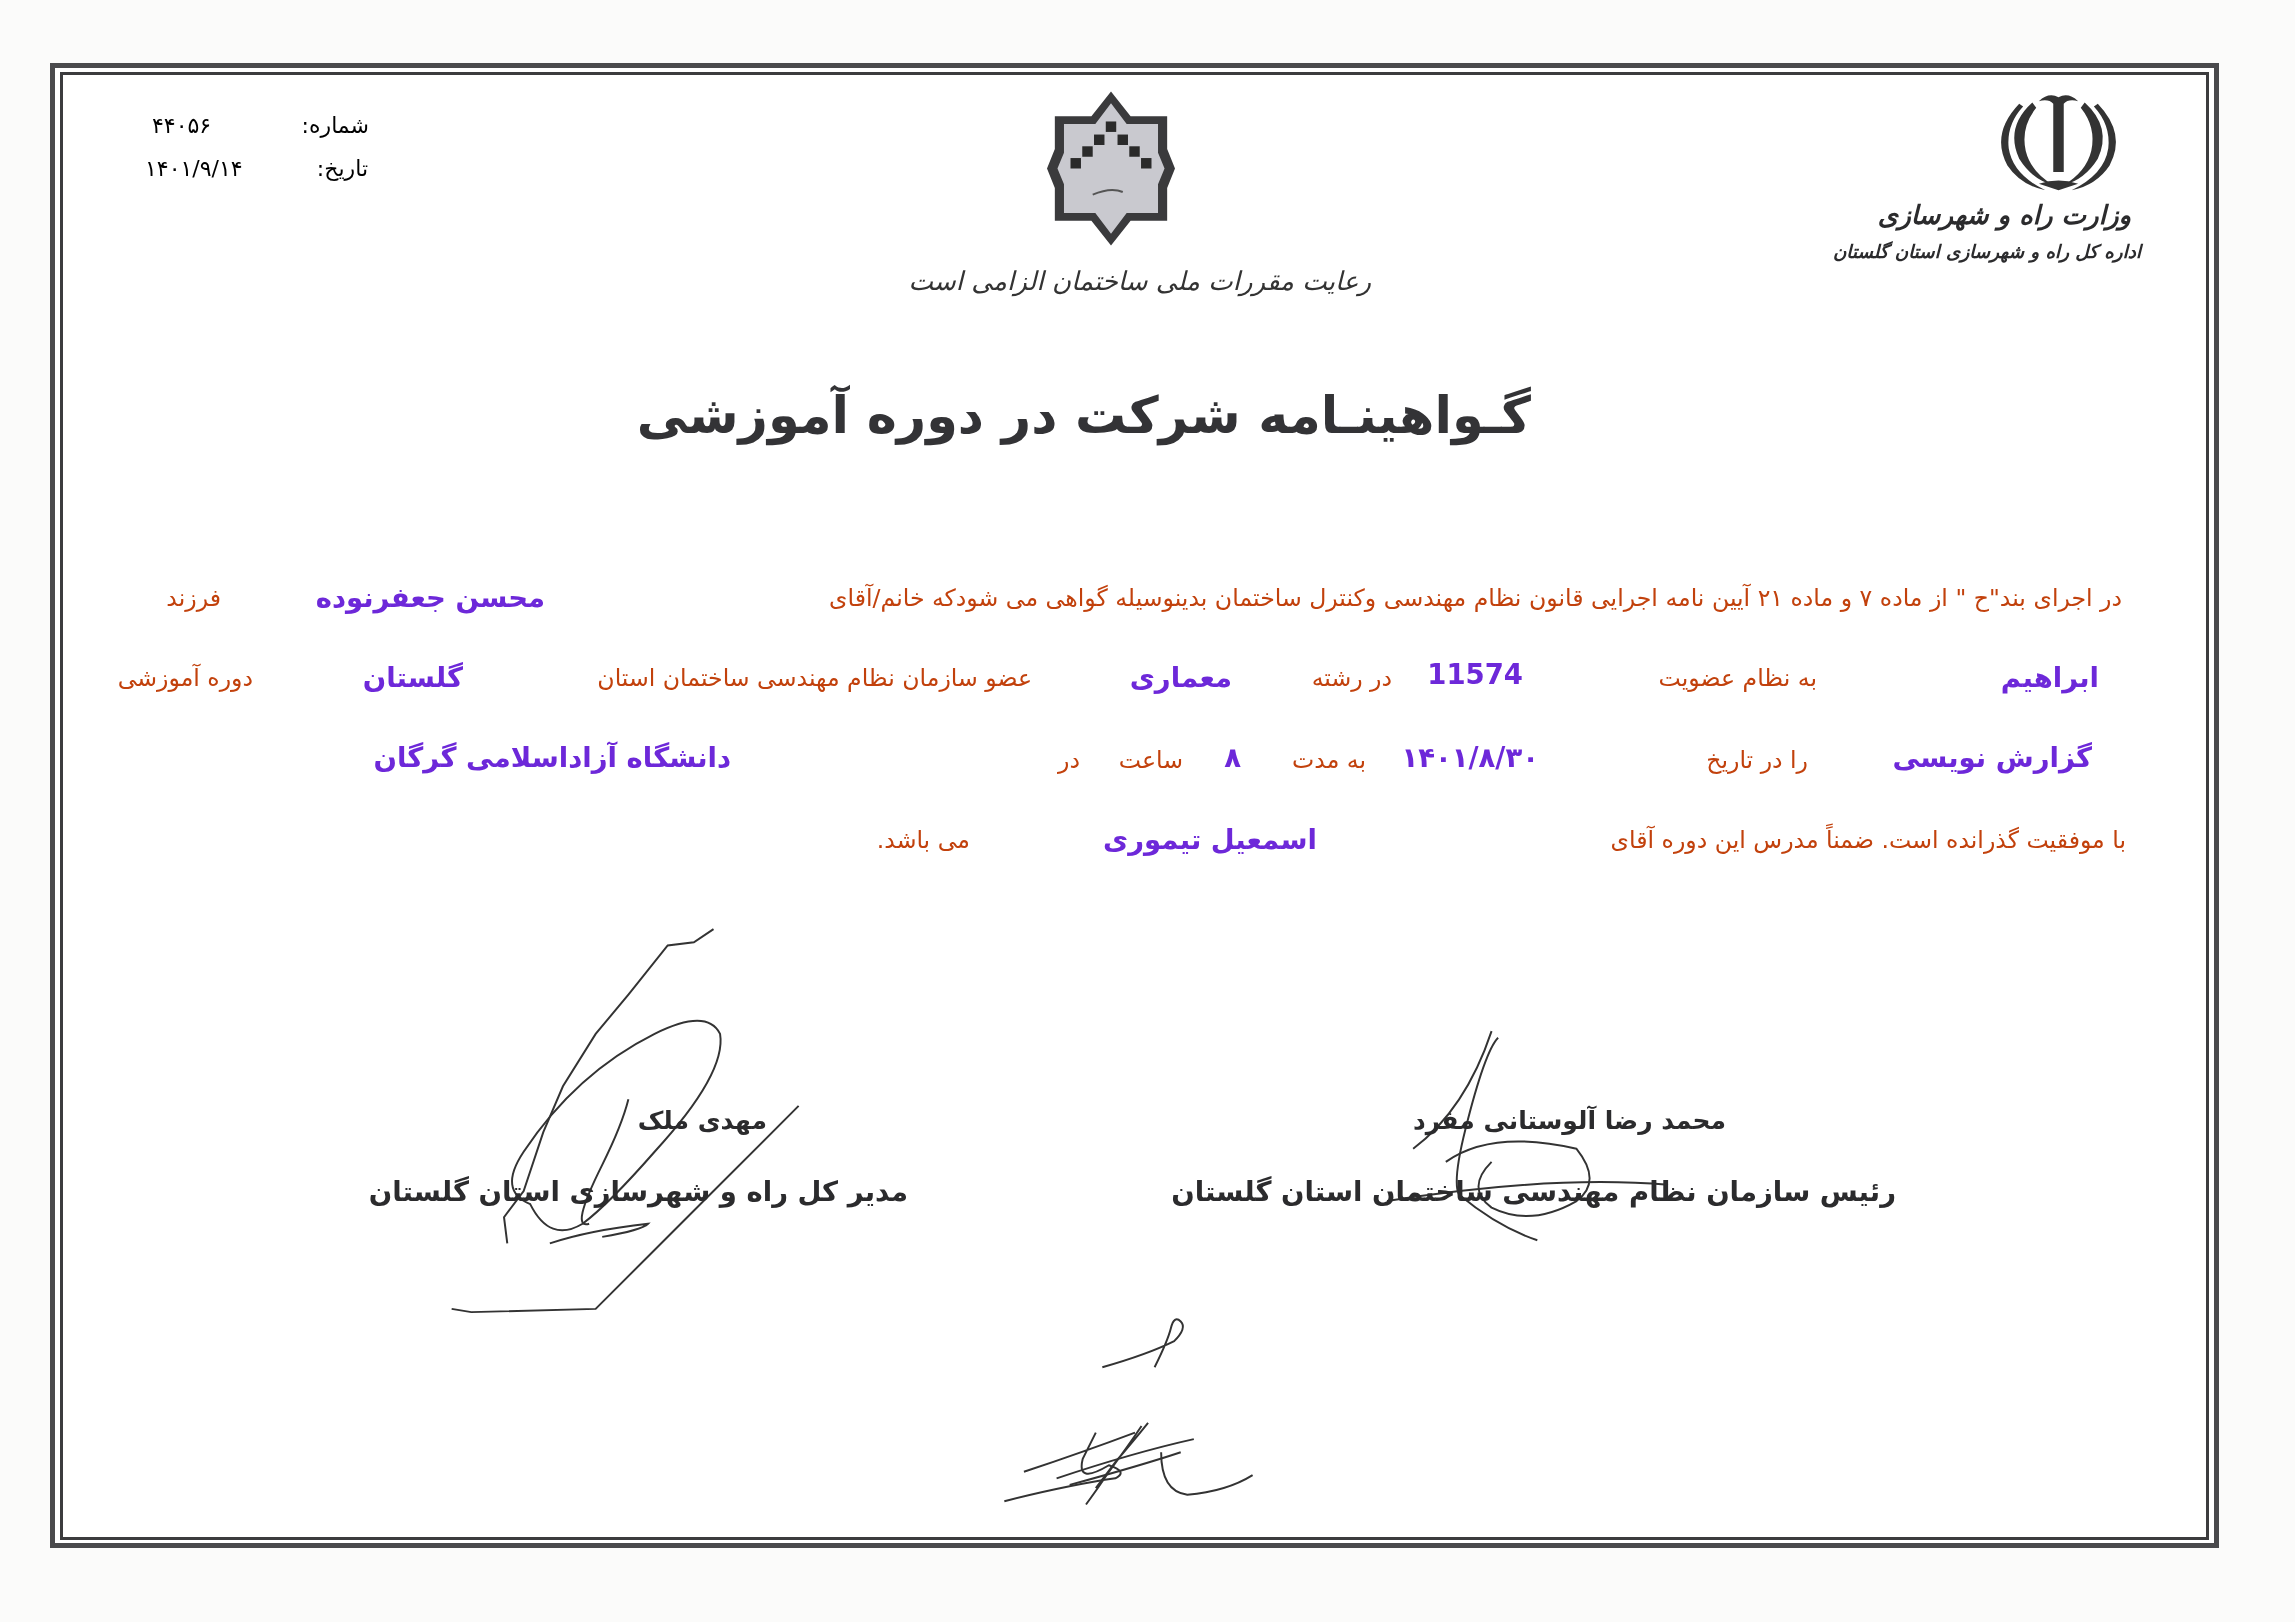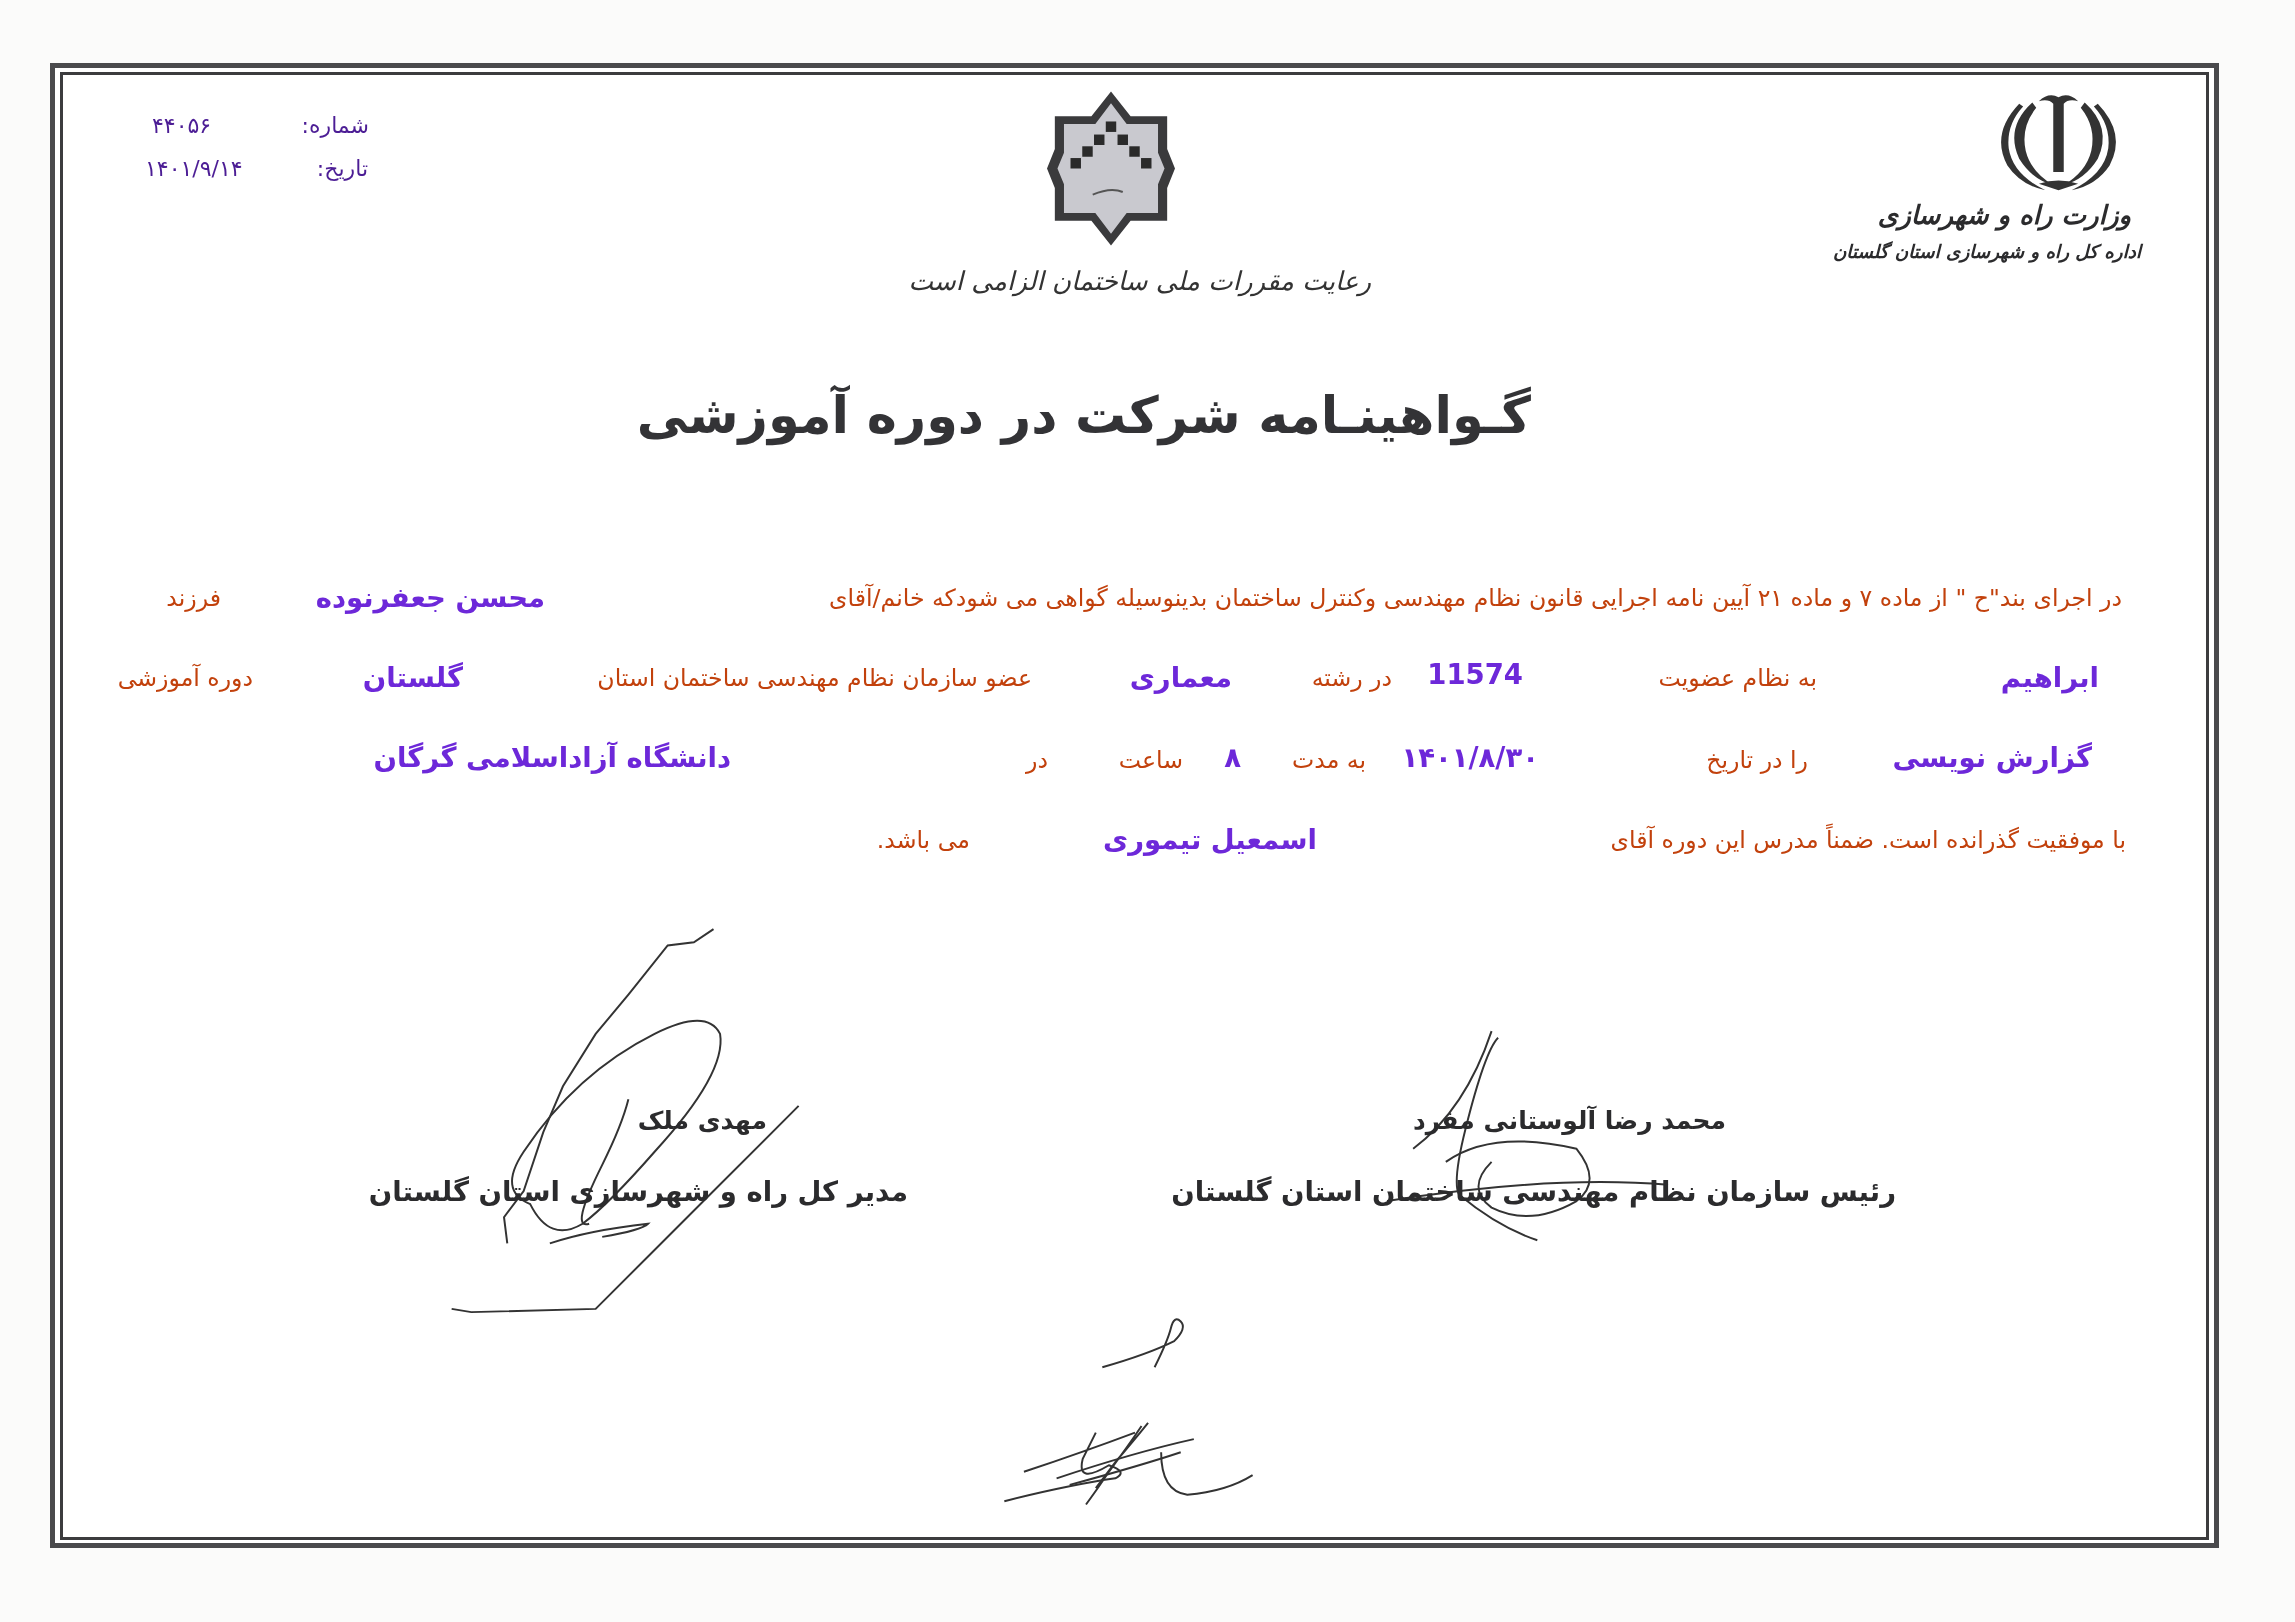--- a/index.html
+++ b/index.html
@@ -12,21 +12,21 @@
   .page { position: absolute; left: 0; top: 0; width: 2295px; height: 1623px; }
   .border-outer {
     position: absolute; left: 50px; top: 63px; width: 2169px; height: 1485px;
     border: 5.2px solid #4a4a4c; box-sizing: border-box; background: #fff;
   }
   .border-inner {
     position: absolute; left: 60px; top: 72px; width: 2149px; height: 1468px;
     border: 3.3px solid #3c3c3e; box-sizing: border-box;
   }
   .abs { position: absolute; white-space: nowrap; direction: rtl; }
-  .meta { font-size: 22px; color: #4c1d95; }
+  .meta { font-size: 22px; color: #000000; }
   .slogan { font-family: "DejaVu Serif", serif; font-style: italic; font-size: 26px; color: #333; }
   .ministry1 { font-family: "DejaVu Serif", serif; font-style: italic; font-weight: bold; font-size: 26px; }
   .ministry2 { font-family: "DejaVu Serif", serif; font-style: italic; font-weight: bold; font-size: 18.3px; }
   .title { font-size: 51px; font-weight: bold; color: #333336; letter-spacing: 0.7px; }
   .body-text { font-size: 23.6px; color: #c2410c; }
   .field { font-size: 27.5px; font-weight: bold; color: #6d28d9; }
   .sig-name { font-size: 25px; font-weight: bold; }
   .sig-title { font-size: 27.5px; font-weight: bold; }
   svg { position: absolute; overflow: visible; }
 </style>
@@ -84,21 +84,21 @@
   <div class="abs body-text" style="right:1263px; top:664px;">عضو سازمان نظام مهندسی ساختمان استان</div>
   <div class="abs field" style="right:1832px; top:661px;">گلستان</div>
   <div class="abs body-text" style="right:2042px; top:664px;">دوره آموزشی</div>
 
   <div class="abs field" style="right:203px; top:741px;">گزارش نویسی</div>
   <div class="abs body-text" style="right:487px; top:746px;">را در تاریخ</div>
   <div class="abs field" style="right:756px; top:741px; direction:ltr;">۱۴۰۱/۸/۳۰</div>
   <div class="abs body-text" style="right:929px; top:746px;">به مدت</div>
   <div class="abs field" style="right:1054px; top:741px;">۸</div>
   <div class="abs body-text" style="right:1112px; top:746px;">ساعت</div>
-  <div class="abs body-text" style="right:1247px; top:746px;">در</div>
+  <div class="abs body-text" style="right:1215px; top:746px;">در</div>
   <div class="abs field" style="right:1564px; top:741px;">دانشگاه آزاداسلامی گرگان</div>
 
   <div class="abs body-text" style="right:169px; top:826px;">با موفقیت گذرانده است. ضمناً مدرس این دوره آقای</div>
   <div class="abs field" style="right:978px; top:823px;">اسمعیل تیموری</div>
   <div class="abs body-text" style="right:1325px; top:826px;">می باشد.</div>
 
   <svg style="left:432px; top:916px;" width="419" height="406" viewBox="0 0 640 620">
     <path d="M430,20 L400,40 L360,45 L300,120 L250,180 L200,260 L170,330 L140,420 L110,460 L115,500" stroke="#333" stroke-width="3" fill="none"></path>
     <path d="M150,440 Q100,420 140,360 Q220,240 340,180 Q420,140 440,180 Q450,240 340,360 Q270,440 230,470 Q180,500 150,440 Z" stroke="#333" stroke-width="3" fill="none"></path>
     <path d="M240,470 Q210,480 260,380 Q290,320 300,280" stroke="#333" stroke-width="3" fill="none"></path>

